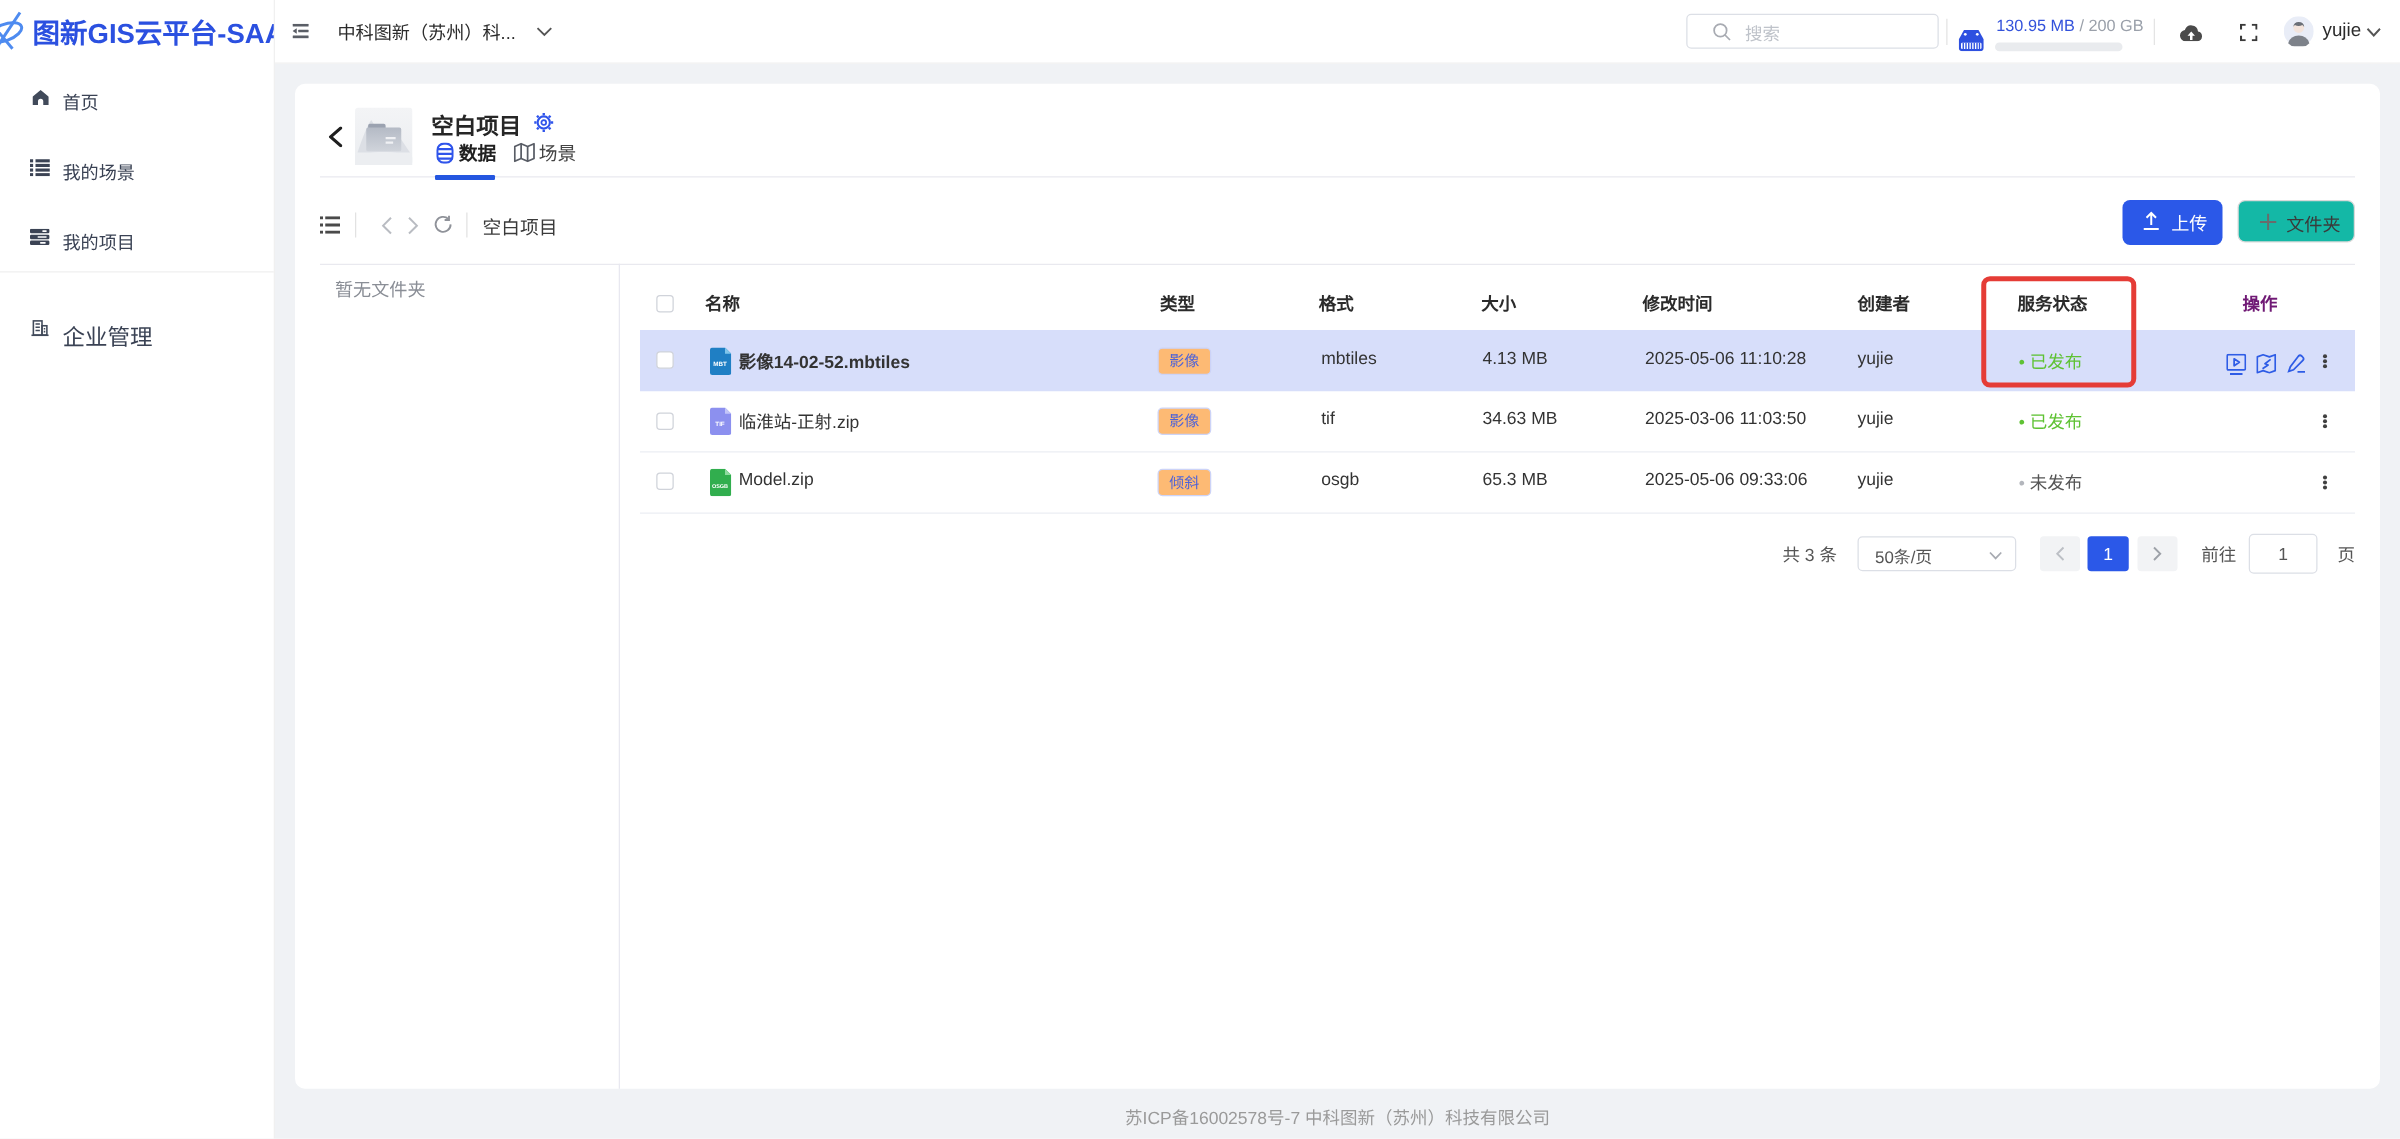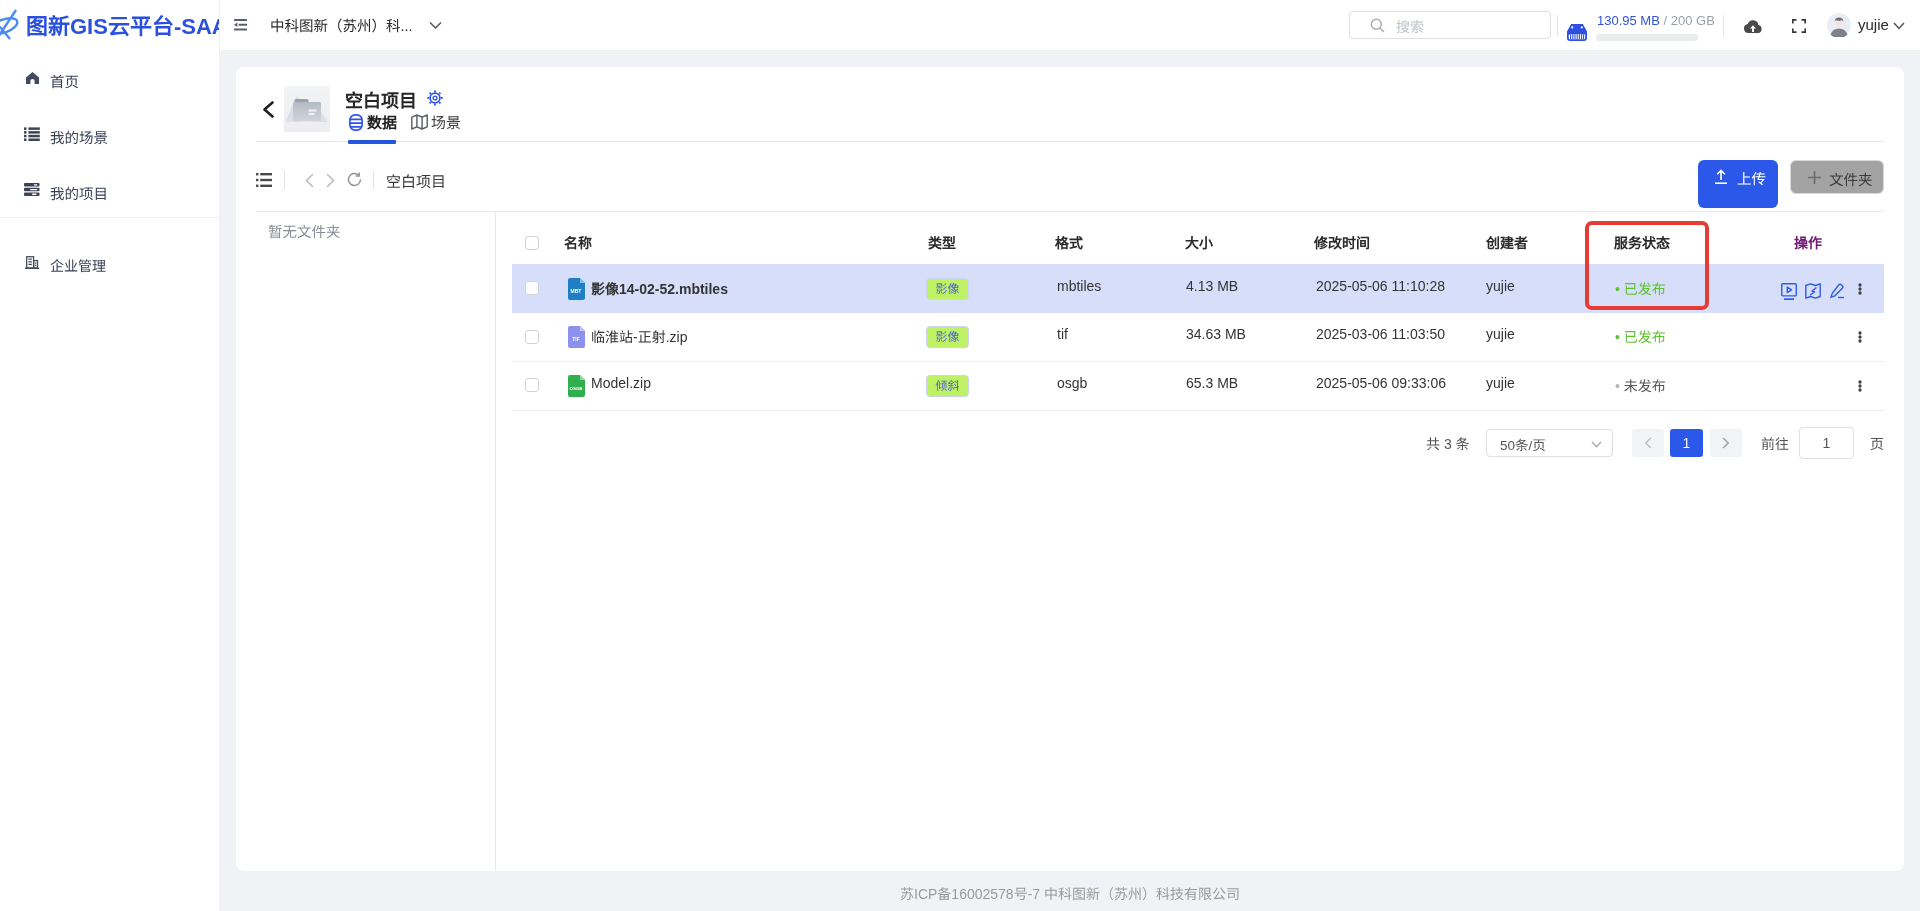--- a/index.html
+++ b/index.html
@@ -17,21 +17,21 @@
 
 #card{position:absolute;left:236px;top:67px;width:1668px;height:804px;background:#fff;border-radius:8px;}
 #hdr-border{position:absolute;left:20px;top:74px;width:1628px;height:1px;background:#e9e9ef;}
 #tb-border{position:absolute;left:20px;top:144px;width:1628px;height:1px;background:#e9e9ef;}
 #vdivider{position:absolute;left:259px;top:144px;width:1px;height:660px;background:#e8e8f0;}
 #footer{position:absolute;left:220px;top:883px;width:1700px;text-align:center;font-size:14px;color:#9a9a9a;}
 .row-sep{position:absolute;left:276px;width:1372px;height:1px;background:#eceef4;}
 #hl-row{position:absolute;left:276px;top:197px;width:1372px;height:49px;background:#d7defa;}
 .cell{position:absolute;font-size:14px;color:#333;white-space:nowrap;}
 .chk{position:absolute;width:14px;height:14px;border:1px solid #d0d3da;border-radius:3px;background:#fff;}
-.tag{position:absolute;width:43px;height:22px;line-height:21px;text-align:center;font-size:12px;color:#4e63d8;background:#bef264;border:1px solid #ccd3f7;border-radius:4px;}
+.tag{position:absolute;width:43px;height:22px;line-height:21px;text-align:center;font-size:12px;color:#4e63d8;background:#fdba74;border:1px solid #ccd3f7;border-radius:4px;}
 .gtxt{color:#5fc234;}
 .gdot{color:#5fc234;}
 .fic{position:absolute;width:17px;height:22px;}
 </style>
 </head>
 <body>
 
 <div id="sidebar">
   <div id="logo">
     <svg class="abs" style="left:-7px;top:8px" width="28" height="34" viewBox="0 0 28 34">
@@ -74,21 +74,21 @@
   <div id="mdiv"></div>
   <svg class="abs" style="left:25px;top:256px" width="14" height="13" viewBox="0 0 14 13">
       <g fill="none" stroke="#414a5a" stroke-width="1.25">
         <rect x="1.7" y="0.7" width="6.9" height="11.3"></rect>
         <rect x="8.6" y="4.6" width="3.9" height="7.4"></rect>
         <path d="M3.4 3.2 h3.5 M3.4 5.8 h3.5 M3.4 8.4 h3.5"></path>
         <path d="M10 7 h1.2 M10 9.3 h1.2"></path>
         <path d="M0 12.3 H14" stroke-width="1.5"></path>
       </g>
     </svg>
-  <div class="abs" style="left:50px;top:255px;font-size:14px;color:#3a4254;">企业管理</div>
+  <div class="abs" style="left:50px;top:255px;font-size:18px;color:#3a4254;">企业管理</div>
 </div>
 
 <div id="header">
   <svg class="abs" style="left:14px;top:19px" width="13" height="12" viewBox="0 0 13 12">
       <g fill="#5a5e66">
         <rect x="0" y="0" width="13" height="2.1" rx="0.4"></rect>
         <rect x="4.6" y="4.7" width="8.4" height="2.1" rx="0.4"></rect>
         <rect x="0" y="9.4" width="13" height="2.1" rx="0.4"></rect>
         <path d="M0 5.75 L3.4 3.5 L3.4 8 Z"></path>
       </g>
@@ -223,30 +223,30 @@
   <svg class="abs" style="left:90px;top:106px" width="9" height="15" viewBox="0 0 9 15">
       <path d="M1.2 1.2 L7.5 7.5 L1.2 13.8" fill="none" stroke="#b9bcc2" stroke-width="1.6"></path>
     </svg>
   <svg class="abs" style="left:111px;top:105px" width="15" height="15" viewBox="0 0 15 15">
       <path d="M13.5 7.5 a6 6 0 1 1 -1.8 -4.3" fill="none" stroke="#8f9299" stroke-width="1.5"></path>
       <path d="M12.2 0.5 L12.2 4 L8.7 4" fill="none" stroke="#8f9299" stroke-width="1.5"></path>
     </svg>
   <div class="abs" style="left:137px;top:103px;width:1px;height:20px;background:#e2e2e2;"></div>
   <div class="abs" style="left:150px;top:103px;font-size:15px;color:#3a3a3a;">空白项目</div>
 
-  <div class="abs" style="left:1462px;top:93px;width:80px;height:48px;background:#2b58e8;border-radius:6px;color:#fff;">
+  <div class="abs" style="left:1462px;top:93px;width:80px;height:36px;background:#2b58e8;border-radius:6px;color:#fff;">
     <svg class="abs" style="left:15px;top:9px" width="16" height="16" viewBox="0 0 16 16">
         <g stroke="#fff" stroke-width="1.6" fill="none">
           <path d="M8 11 V1.5 M4.2 5.2 L8 1.4 L11.8 5.2"></path>
           <path d="M2 14.2 H14"></path>
         </g>
       </svg>
     <div class="abs" style="left:39px;top:7px;font-size:14.5px;">上传</div>
   </div>
-  <div class="abs" style="left:1554px;top:93px;width:94px;height:34px;background:#a3a3a3;border:1px solid #d9d9d9;border-radius:6px;">
+  <div class="abs" style="left:1554px;top:93px;width:94px;height:34px;background:#14b8a6;border:1px solid #d9d9d9;border-radius:6px;">
     <svg class="abs" style="left:16px;top:9px" width="15" height="15" viewBox="0 0 15 15">
         <path d="M7.5 1 V14 M1 7.5 H14" stroke="#6b6b6b" stroke-width="1.6"></path>
       </svg>
     <div class="abs" style="left:38px;top:7px;font-size:14.5px;color:#3a3a3a;">文件夹</div>
   </div>
   <div id="tb-border"></div>
 
   <div class="abs" style="left:32px;top:153px;font-size:14.5px;color:#8a8e96;">暂无文件夹</div>
   <div id="vdivider"></div>
 

